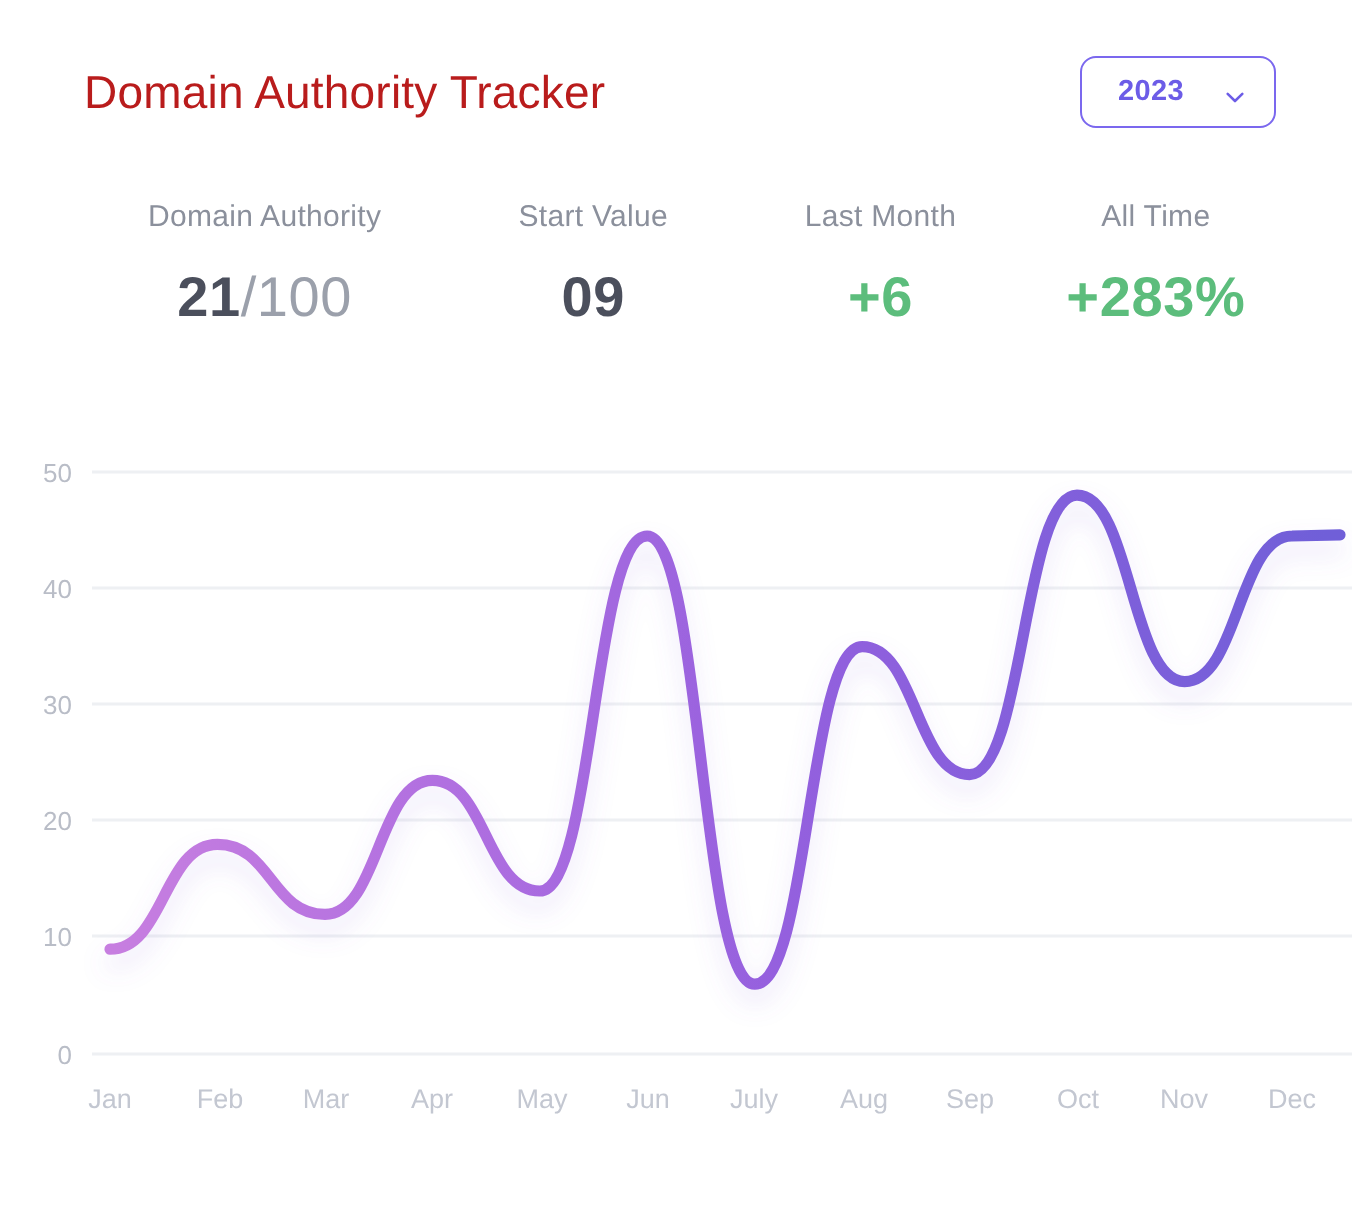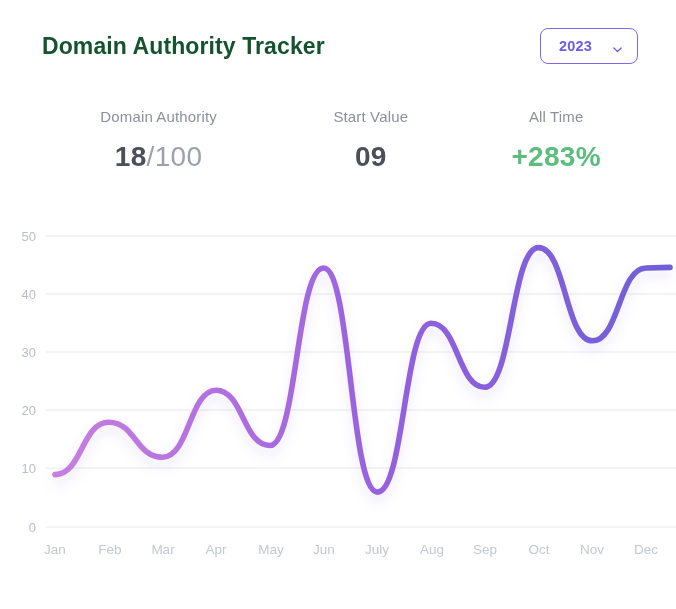--- a/index.html
+++ b/index.html
@@ -32,22 +32,22 @@
     height: 92px;
     display: flex;
     align-items: center;
     justify-content: space-between;
     padding: 0 38px 0 42px;
     box-sizing: border-box;
   }
 
   .title {
     font-size: 23px;
-    font-weight: 700;
-    color: #14532d;
+    font-weight: 400;
+    color: #b91c1c;
     letter-spacing: 0.1px;
     white-space: nowrap;
   }
 
   .year-select {
     display: inline-flex;
     align-items: center;
     gap: 20px;
     border: 1.4px solid #7b68ee;
     border-radius: 8px;
@@ -87,21 +87,20 @@
   .stat:nth-child(2) { flex: 1.0 1 0; }
   .stat:nth-child(3) { flex: 0.94 1 0; }
   .stat:nth-child(4) { flex: 0.92 1 0; }
 
   .stat-label {
     font-size: 15px;
     color: #8b909c;
     font-weight: 400;
     letter-spacing: 0.15px;
     white-space: nowrap;
-    margin-top: 8px;
   }
   .stat-value {
     margin-top: 16px;
     font-size: 28px;
     font-weight: 700;
     color: #4b4f5c;
     letter-spacing: 0.3px;
     white-space: nowrap;
   }
   .stat-value.muted-suffix .suffix {
@@ -152,29 +151,33 @@
           <path d="M2 4.3 L6 8.2 L10 4.3" fill="none" stroke="#6c5ce7" stroke-width="1.4" stroke-linecap="round" stroke-linejoin="round"></path>
         </svg>
       </span>
     </div>
   </div>
 
   <div class="stats">
     <div class="stat">
       <div class="stat-label">Domain Authority</div>
       <div class="stat-value muted-suffix">
-        <span>18</span><span class="suffix">/100</span>
+        <span>21</span><span class="suffix">/100</span>
       </div>
     </div>
 
     <div class="stat">
       <div class="stat-label">Start Value</div>
       <div class="stat-value">09</div>
     </div>
 
+    <div class="stat">
+      <div class="stat-label">Last Month</div>
+      <div class="stat-value positive">+6</div>
+    </div>
 
     <div class="stat">
       <div class="stat-label">All Time</div>
       <div class="stat-value positive">+283%</div>
     </div>
   </div>
 
   <div class="chart-area">
     <svg class="chart-svg" viewBox="0 0 676 380">
       <defs>

